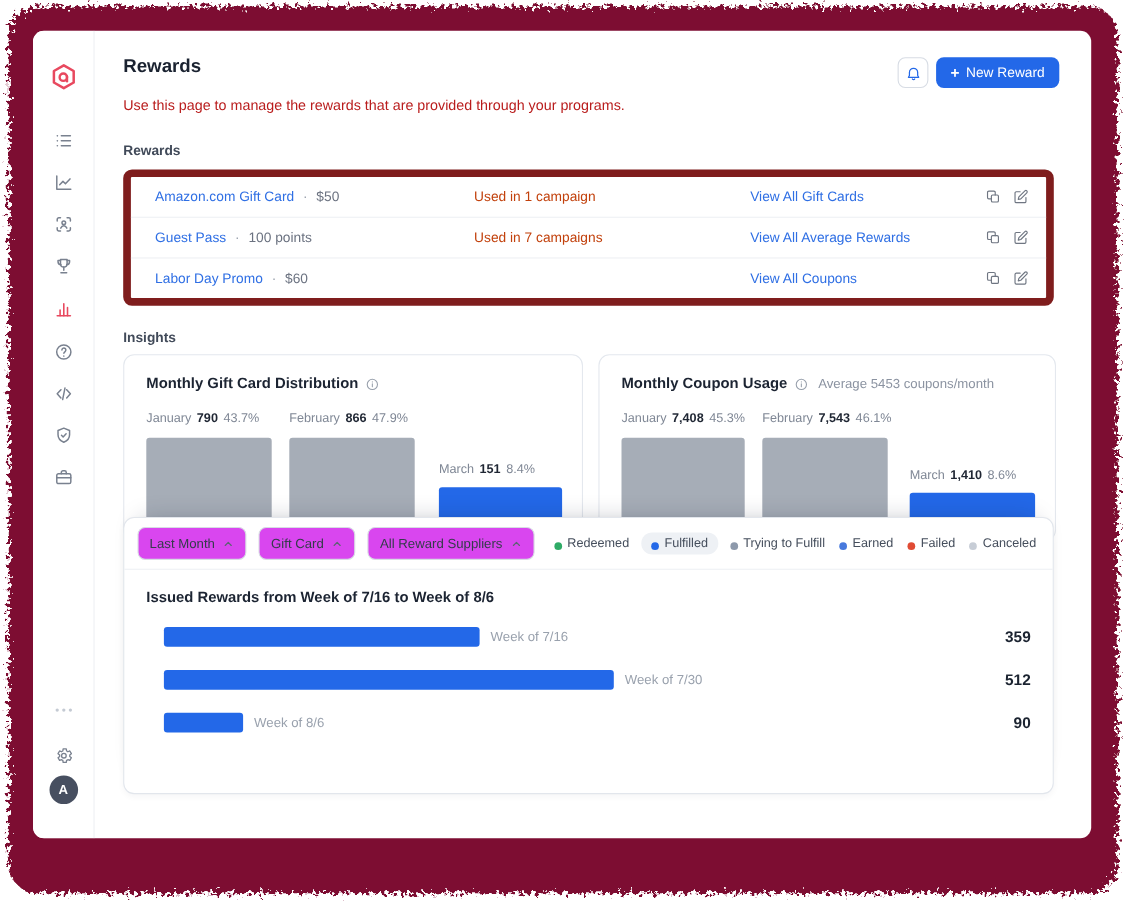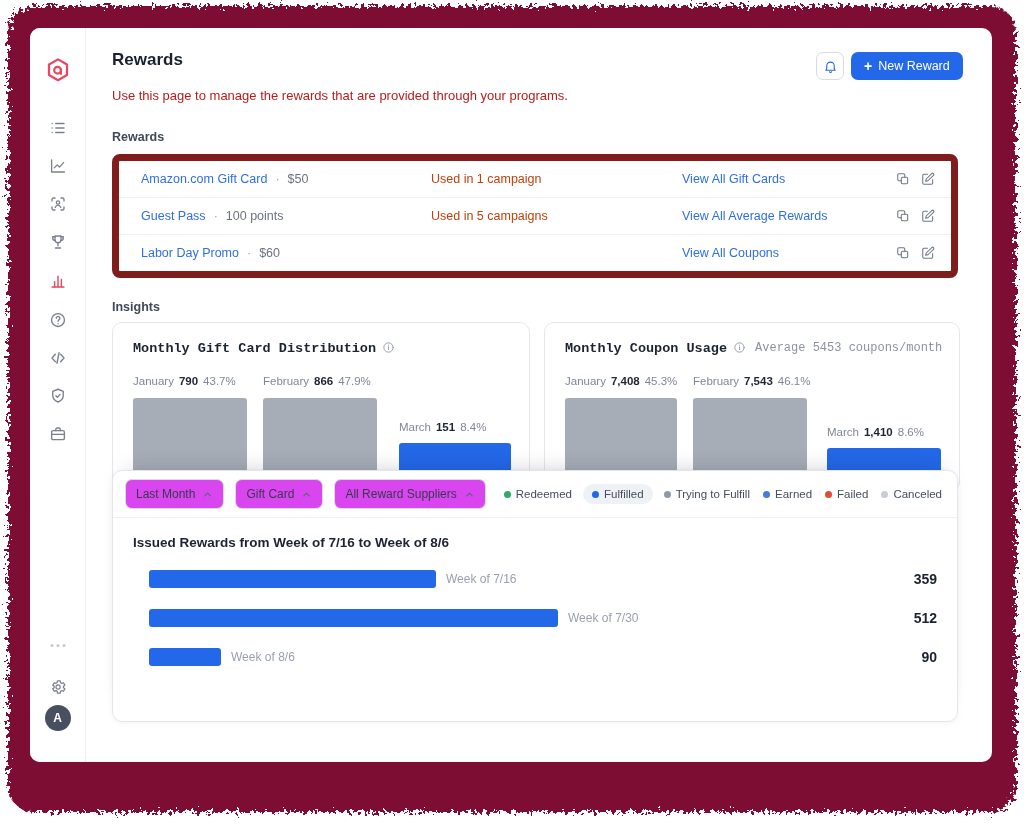--- a/index.html
+++ b/index.html
@@ -72,21 +72,21 @@
   .r-icons{position:absolute;right:16px;top:0;height:36px;display:flex;align-items:center;gap:11px;color:#6f7682;}
   .r-icons svg{cursor:pointer;}
 
   
   .card{
     position:absolute;background:#fff;border:1px solid #e4e8ee;border-radius:10px;overflow:hidden;
     box-sizing:border-box;z-index:1;
   }
   .card-gift{left:82px;top:294px;width:418px;height:170px;}
   .card-coupon{left:514px;top:294px;width:416px;height:170px;}
-  .card-title-row{position:absolute;left:20px;top:18px;display:flex;align-items:flex-start;gap:6px;white-space:nowrap;font-family:Liberation Mono, monospace;}
+  .card-title-row{position:absolute;left:20px;top:18px;display:flex;align-items:flex-end;gap:6px;white-space:nowrap;}
   .card-title{font-size:13.5px;font-weight:700;color:#1c2432;}
   .card-sub{font-size:12px;color:#8b93a1;margin-left:3px;}
   .info-ic{color:#98a0ac;cursor:pointer;}
   .vlabel{position:absolute;display:flex;align-items:baseline;gap:5px;font-size:11.5px;white-space:nowrap;}
   .vlabel .m{color:#7f8795;} .vlabel .v{color:#1f2633;font-weight:700;} .vlabel .p{color:#7f8795;}
   .vbar{position:absolute;bottom:-2px;border-radius:3px 3px 0 0;}
   .vbar.gray{background:#a6adb7;top:75px;}
   .vbar.blue{background:#2368e8;}
 
   
@@ -98,21 +98,21 @@
   .panel-header{
     height:47px;border-bottom:1px solid #eef0f4;display:flex;align-items:center;
     padding:0 13px 0 12px;gap:11px;box-sizing:border-box;
   }
   .chip{
     display:flex;align-items:center;gap:7px;height:28px;padding:0 10px;border:1px solid #d7dce3;
     border-radius:7px;font-size:12px;color:#333c4a;font-weight:500;cursor:pointer;background:#d946ef;white-space:nowrap;
   }
   .chip .chev{color:#5b6472;}
   .legend{margin-left:auto;display:flex;align-items:center;gap:9px;}
-  .legend-item{display:flex;align-items:center;gap:5px;font-size:11.5px;color:#454e5c;cursor:pointer;padding:4px 2px;white-space:nowrap;}
+  .legend-item{display:flex;align-items:flex-end;gap:5px;font-size:11.5px;color:#454e5c;cursor:pointer;padding:4px 2px;white-space:nowrap;}
   .legend-item.selected{background:#eef1f5;border-radius:13px;padding:4px 9px;}
   .dot{width:7px;height:7px;border-radius:50%;background:#999;}
   .chart-title{position:absolute;left:20px;top:64px;font-size:13.5px;font-weight:700;color:#1c2432;}
   .hbars{position:absolute;left:36px;top:99px;right:20px;}
   .hrow{height:18px;margin-bottom:21px;display:flex;align-items:center;position:relative;}
   .hrow:last-child{margin-bottom:0;}
   .hbar{height:18px;background:#2368e8;border-radius:3px;}
   .week{margin-left:10px;font-size:12px;color:#99a1ad;white-space:nowrap;}
   .hval{position:absolute;right:0;font-weight:700;font-size:14px;color:#1b2330;line-height:18px;}
 </style>
@@ -247,21 +247,21 @@
             <path d="M18.4 2.6a2.1 2.1 0 013 3L12 15l-4 1 1-4 9.4-9.4z"></path>
           </svg>
       </div>
     </div>
     <div class="r-row">
       <div class="r-name-wrap">
         <span class="r-name">Guest Pass</span>
         <span class="r-dot">·</span>
         <span class="r-detail">100 points</span>
       </div>
-      <div class="r-usage">Used in 5 campaigns</div>
+      <div class="r-usage">Used in 7 campaigns</div>
       <div class="r-link">View All Average Rewards</div>
       <div class="r-icons">
         <svg width="14" height="14" viewBox="0 0 24 24" fill="none" stroke="currentColor" stroke-width="1.8" stroke-linecap="round" stroke-linejoin="round">
             <rect x="9" y="9" width="11" height="11" rx="2"></rect>
             <path d="M15 9V5a2 2 0 00-2-2H5a2 2 0 00-2 2v8a2 2 0 002 2h4"></path>
           </svg>
         <svg width="14" height="14" viewBox="0 0 24 24" fill="none" stroke="currentColor" stroke-width="1.8" stroke-linecap="round" stroke-linejoin="round">
             <path d="M11 4H5a2 2 0 00-2 2v13a2 2 0 002 2h13a2 2 0 002-2v-6"></path>
             <path d="M18.4 2.6a2.1 2.1 0 013 3L12 15l-4 1 1-4 9.4-9.4z"></path>
           </svg>

